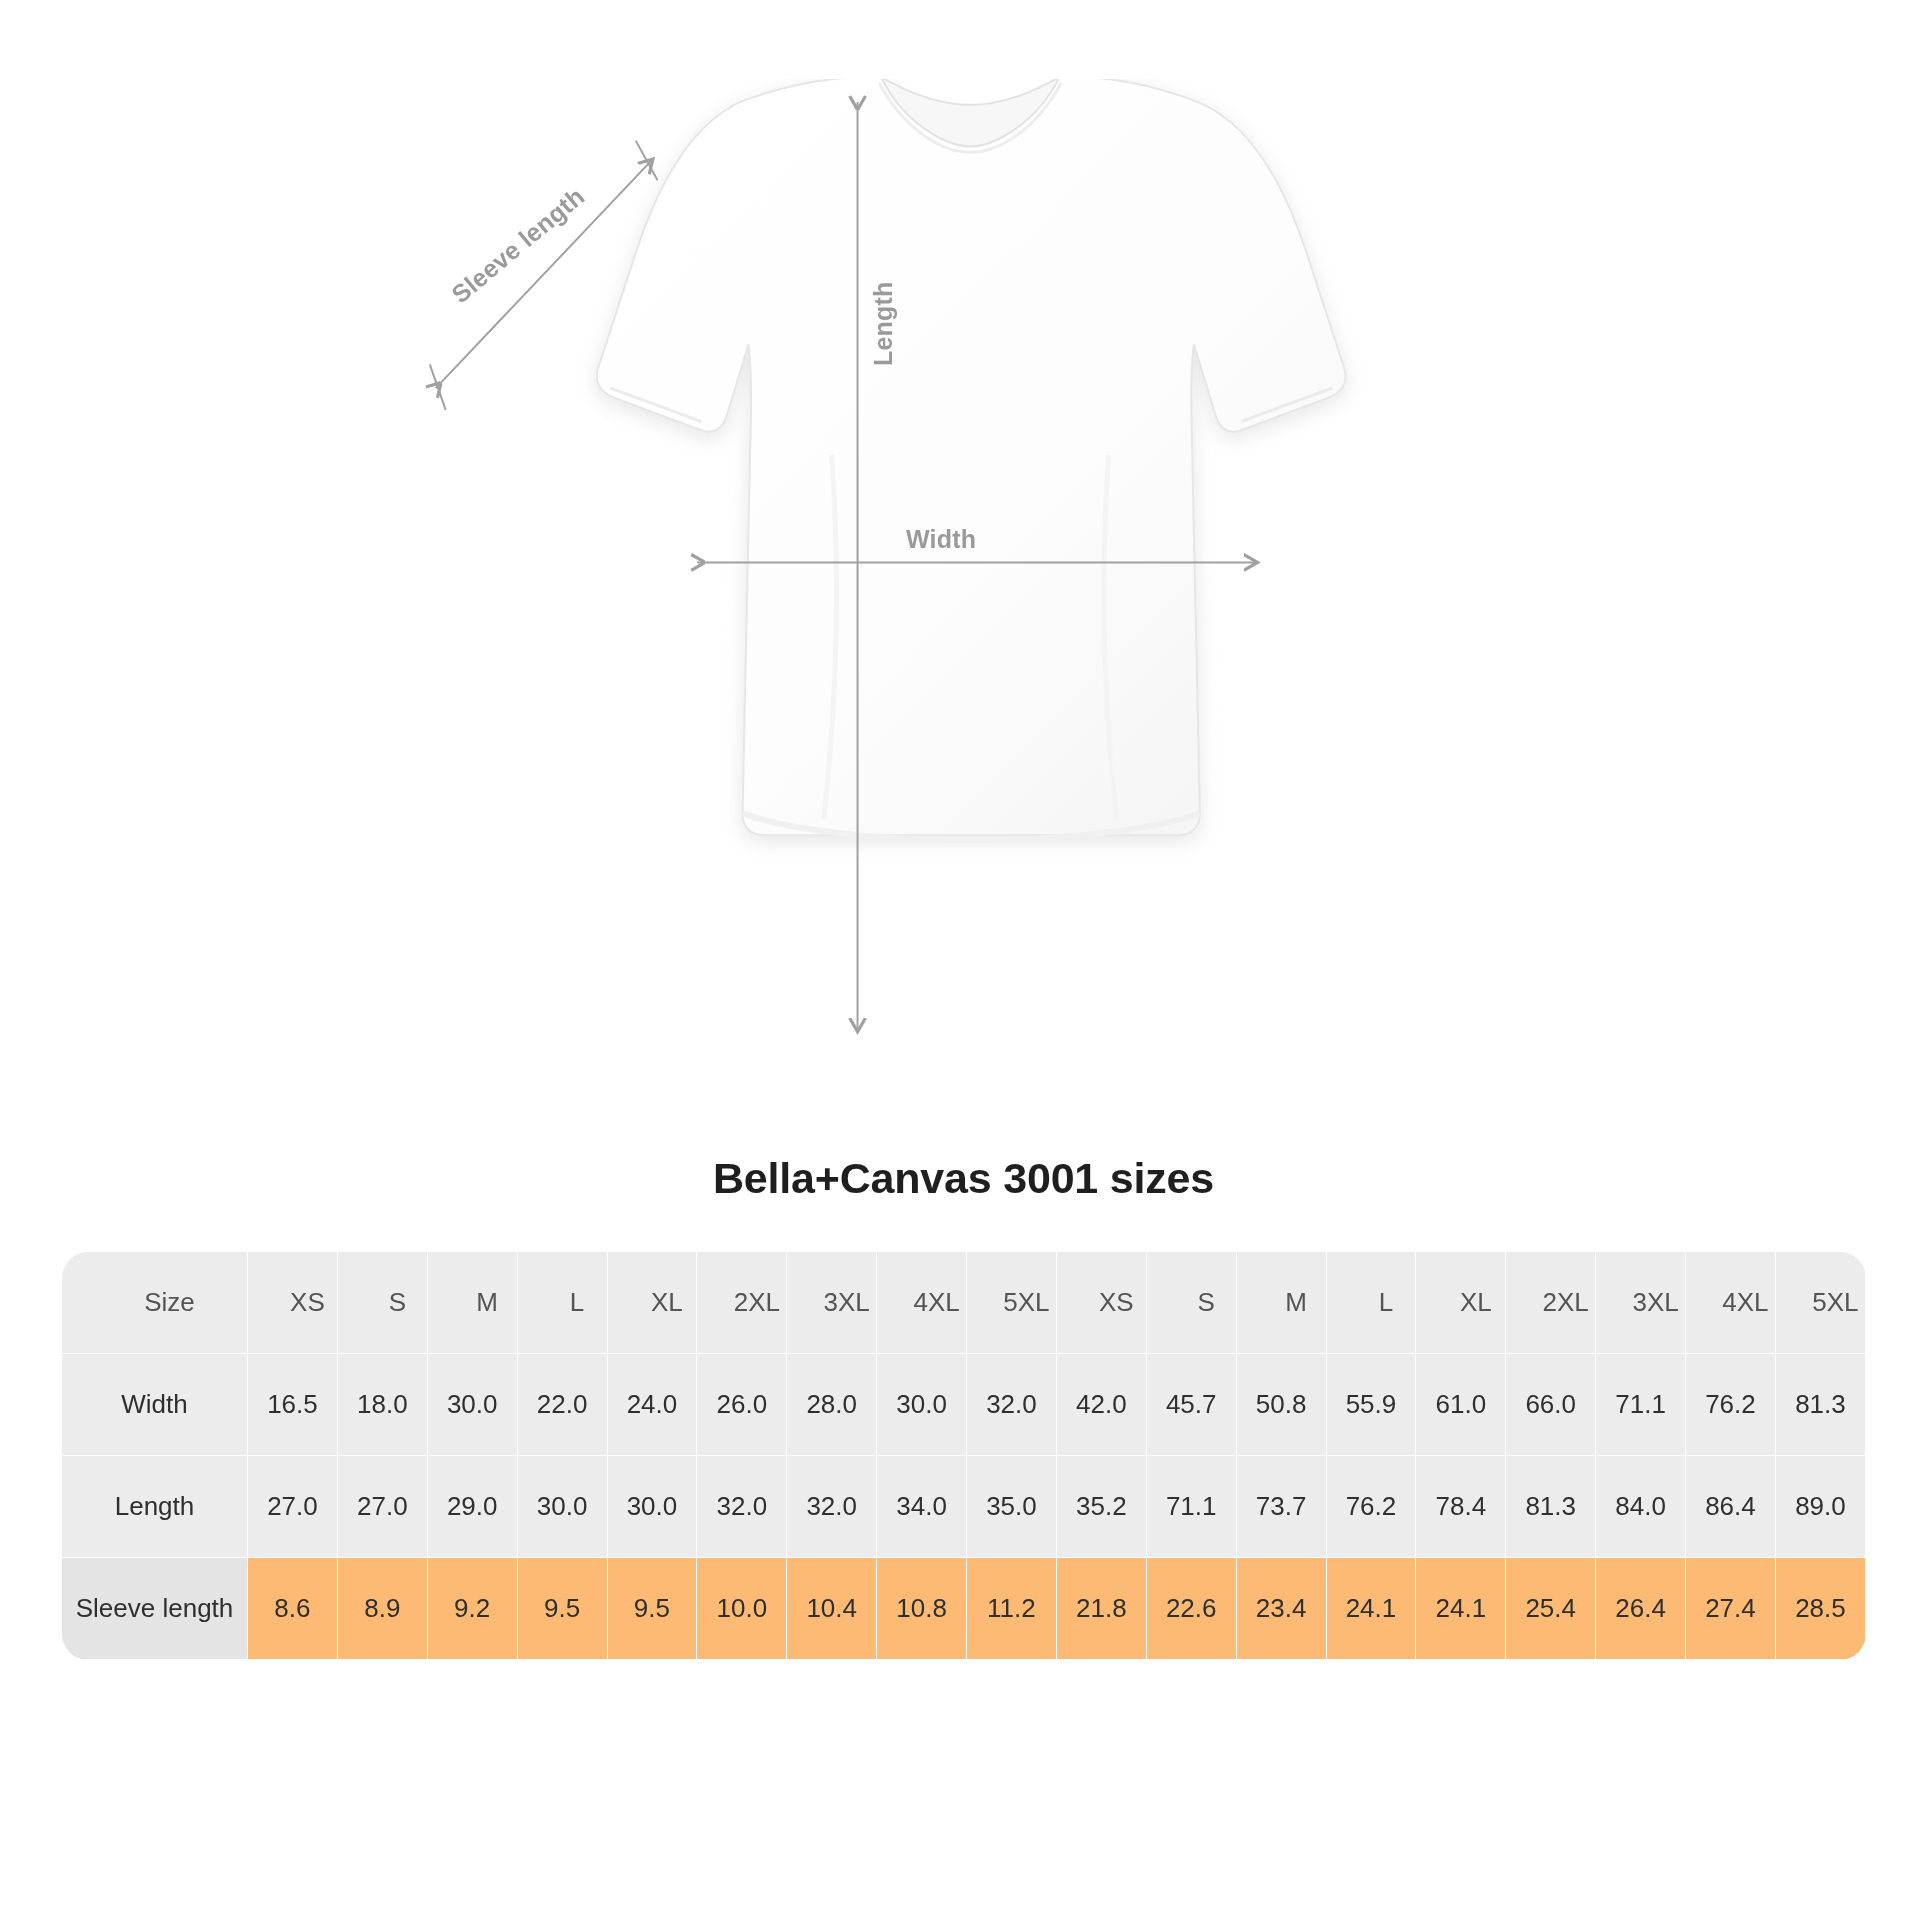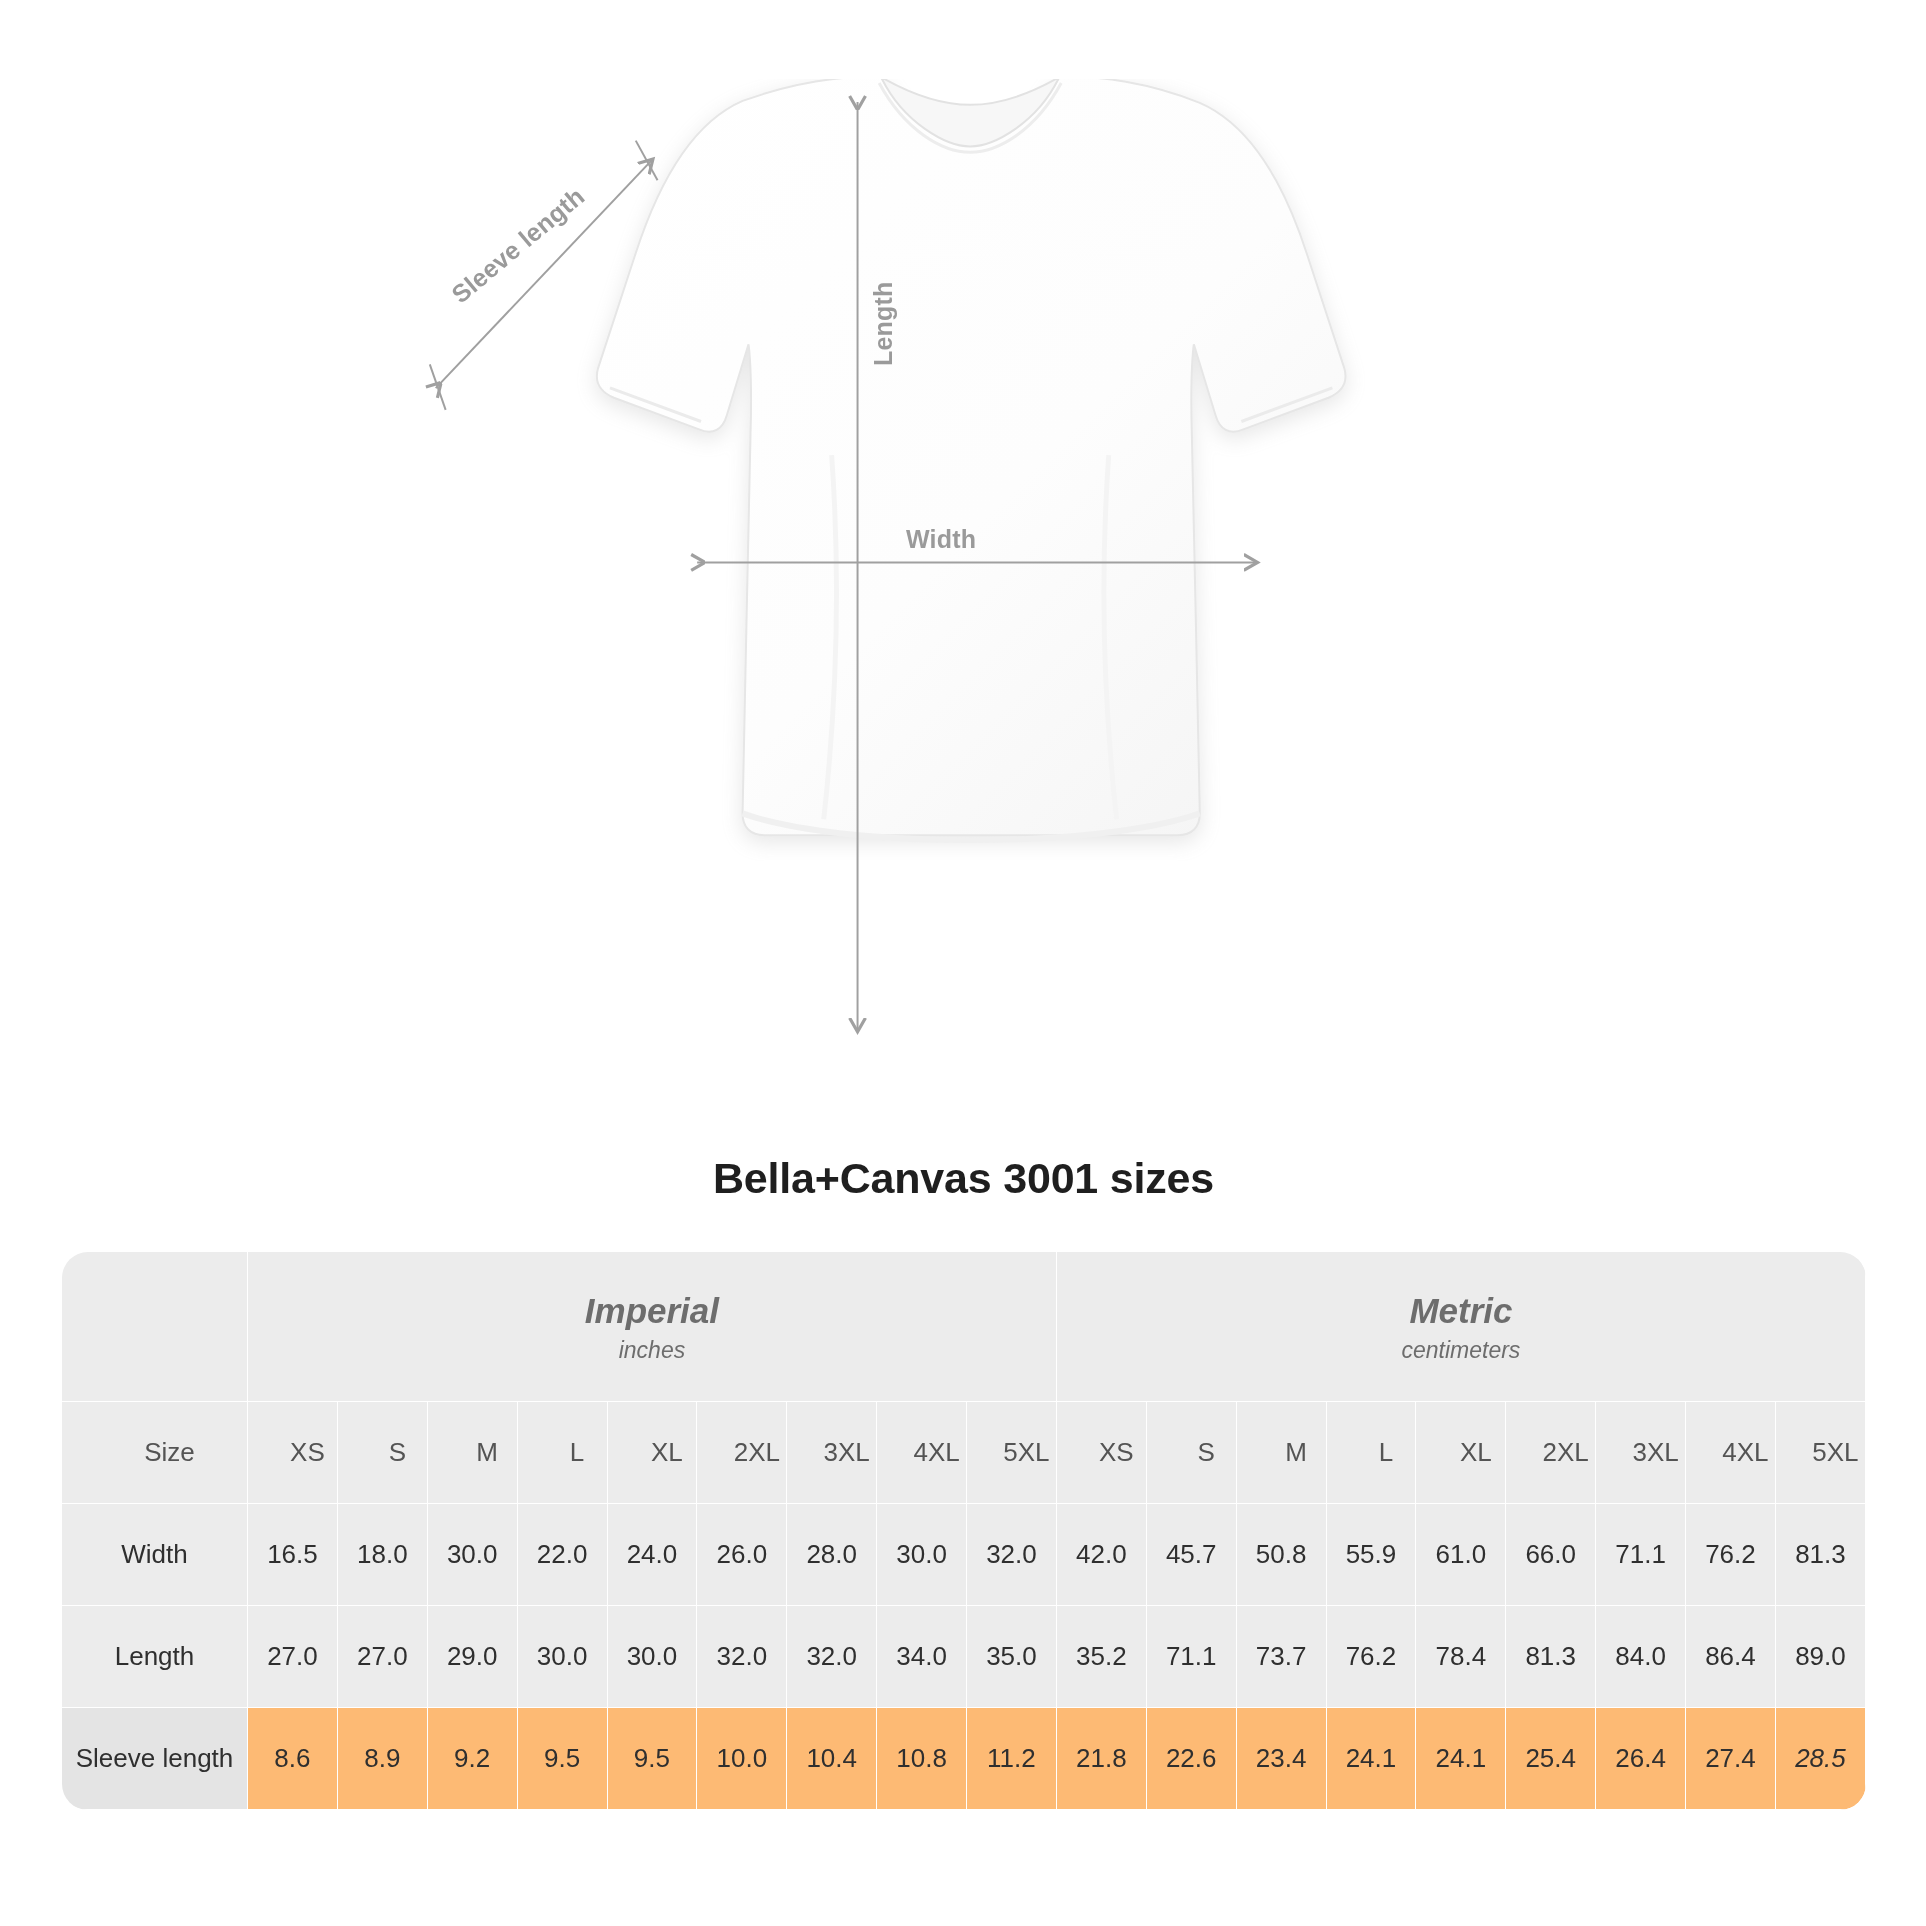--- a/index.html
+++ b/index.html
@@ -132,21 +132,21 @@
     color: #2f2f2f;
     vertical-align: middle;
   }
   .data-row.alt td { background: #fdba74; }
   .data-row.alt td.row-label { background: #e4e4e4; }
 
   
   .table-wrap tr:first-child td:first-child { border-top-left-radius: 26px; }
   .table-wrap tr:first-child td:last-child { border-top-right-radius: 26px; }
   .table-wrap tr:last-child td:first-child { border-bottom-left-radius: 26px; }
-  .table-wrap tr:last-child td:last-child { border-bottom-right-radius: 26px; font-style: italic; }
+  .table-wrap tr:last-child td:last-child { border-bottom-right-radius: 26px; }
 </style>
 </head>
 <body>
 
 <div class="illustration">
 
   <div class="shirt-wrap">
     <svg width="1049" height="782" viewBox="0 0 1060 790" xmlns="http://www.w3.org/2000/svg" aria-hidden="true">
       <defs>
         <linearGradient id="shade" x1="0" y1="0" x2="1" y2="1">
@@ -225,31 +225,20 @@
   <h1>Bella+Canvas 3001 sizes</h1>
 </div>
 
 <div class="table-wrap">
   <table class="size-table">
     <colgroup>
       <col style="width:186px">
       <col span="18">
     </colgroup>
     <tbody>
-      <tr>
-        <td class="corner-cell"></td>
-        <td class="unit-cell" colspan="9">
-          <div class="unit-name">Imperial</div>
-          <div class="unit-sub">inches</div>
-        </td>
-        <td class="unit-cell" colspan="9">
-          <div class="unit-name">Metric</div>
-          <div class="unit-sub">centimeters</div>
-        </td>
-      </tr>
 
       <tr class="head-row">
         <td class="row-label">Size</td>
         <td>XS</td>
         <td>S</td>
         <td>M</td>
         <td>L</td>
         <td>XL</td>
         <td>2XL</td>
         <td>3XL</td>

